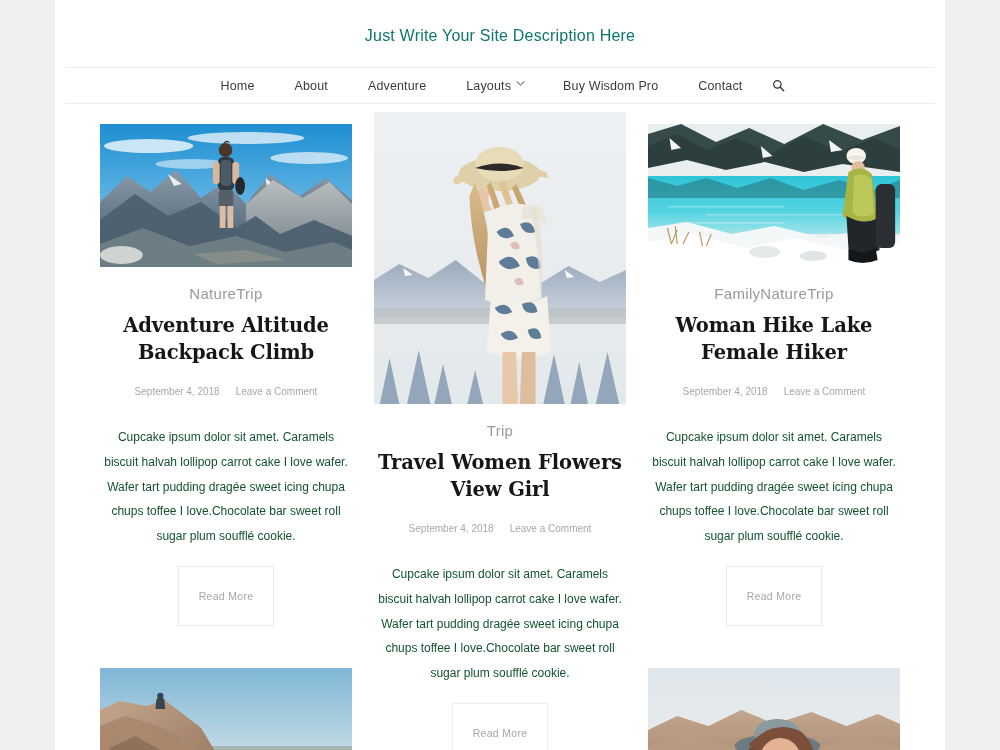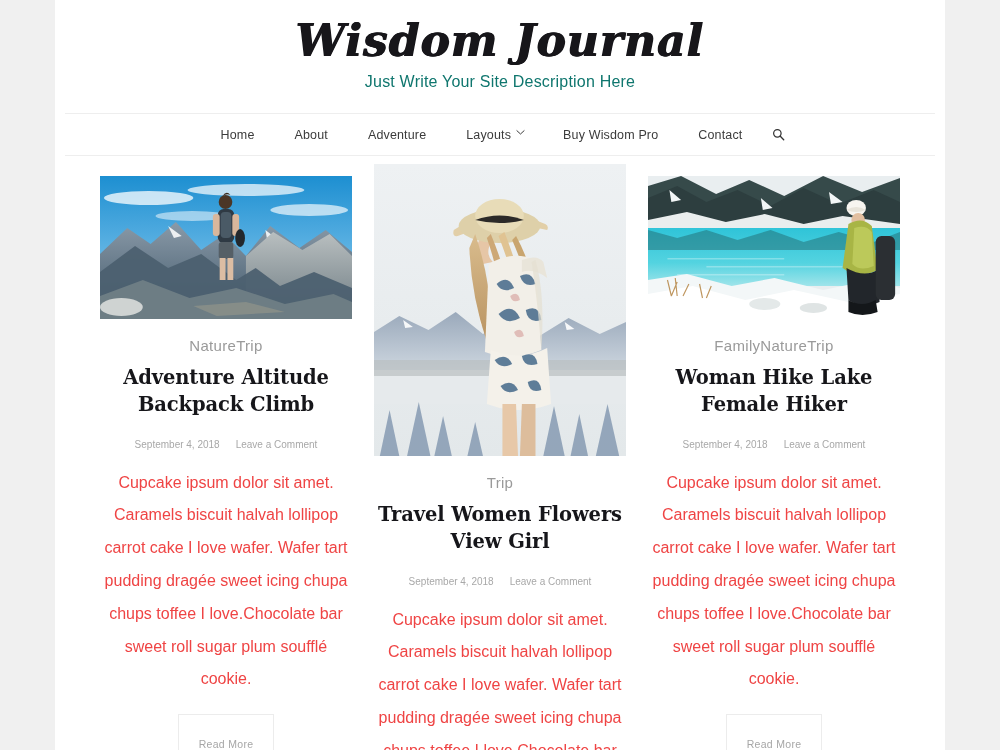--- a/index.html
+++ b/index.html
@@ -39,21 +39,21 @@
     font-size: 16px;
     color: #0f766e;
     letter-spacing: .2px;
   }
 
   
   .main-nav {
     margin: 12px 10px 0;
     border-top: 1px solid #eeeeee;
     border-bottom: 1px solid #eeeeee;
-    height: 43px;
+    height: 37px;
     display: flex; align-items: center; justify-content: center;
   }
   .nav-list { display: flex; align-items: center; list-style: none; gap: 0; }
   .nav-item {
     font-size: 12.5px;
     color: #3b3b3b;
     padding: 0 20px;
     letter-spacing: .15px;
     white-space: nowrap;
     display: flex; align-items: center; gap: 5px;
@@ -100,24 +100,24 @@
     letter-spacing: -0.1px;
     cursor: pointer;
   }
   .meta {
     margin-top: 20px;
     font-size: 10px; color: #a8a8a8;
     display: flex; justify-content: center; gap: 16px;
   }
   .meta span { cursor: pointer; }
   .excerpt {
-    margin-top: 17px;
-    font-size: 16px;
+    margin-top: 28px;
+    font-size: 12px;
     line-height: 2.05;
-    color: #ef4444;
+    color: #14532d;
     padding: 0 2px;
   }
   .read-more {
     display: inline-block;
     margin-top: 18px;
     padding: 23px 20px;
     border: 1px solid #ececec;
     background: #fff;
     font-size: 10.5px;
     color: #a6a6a6;
@@ -125,21 +125,20 @@
     cursor: pointer;
   }
 </style>
 </head>
 <body>
 
 <div class="page">
 <div class="container">
 
   <header class="site-header">
-    <div class="site-title">Wisdom Journal</div>
     <div class="site-tagline">Just Write Your Site Description Here</div>
   </header>
 
   <nav class="main-nav">
     <ul class="nav-list">
       <li class="nav-item">
         <span>Home</span>
       </li>
       <li class="nav-item">
         <span>About</span>

